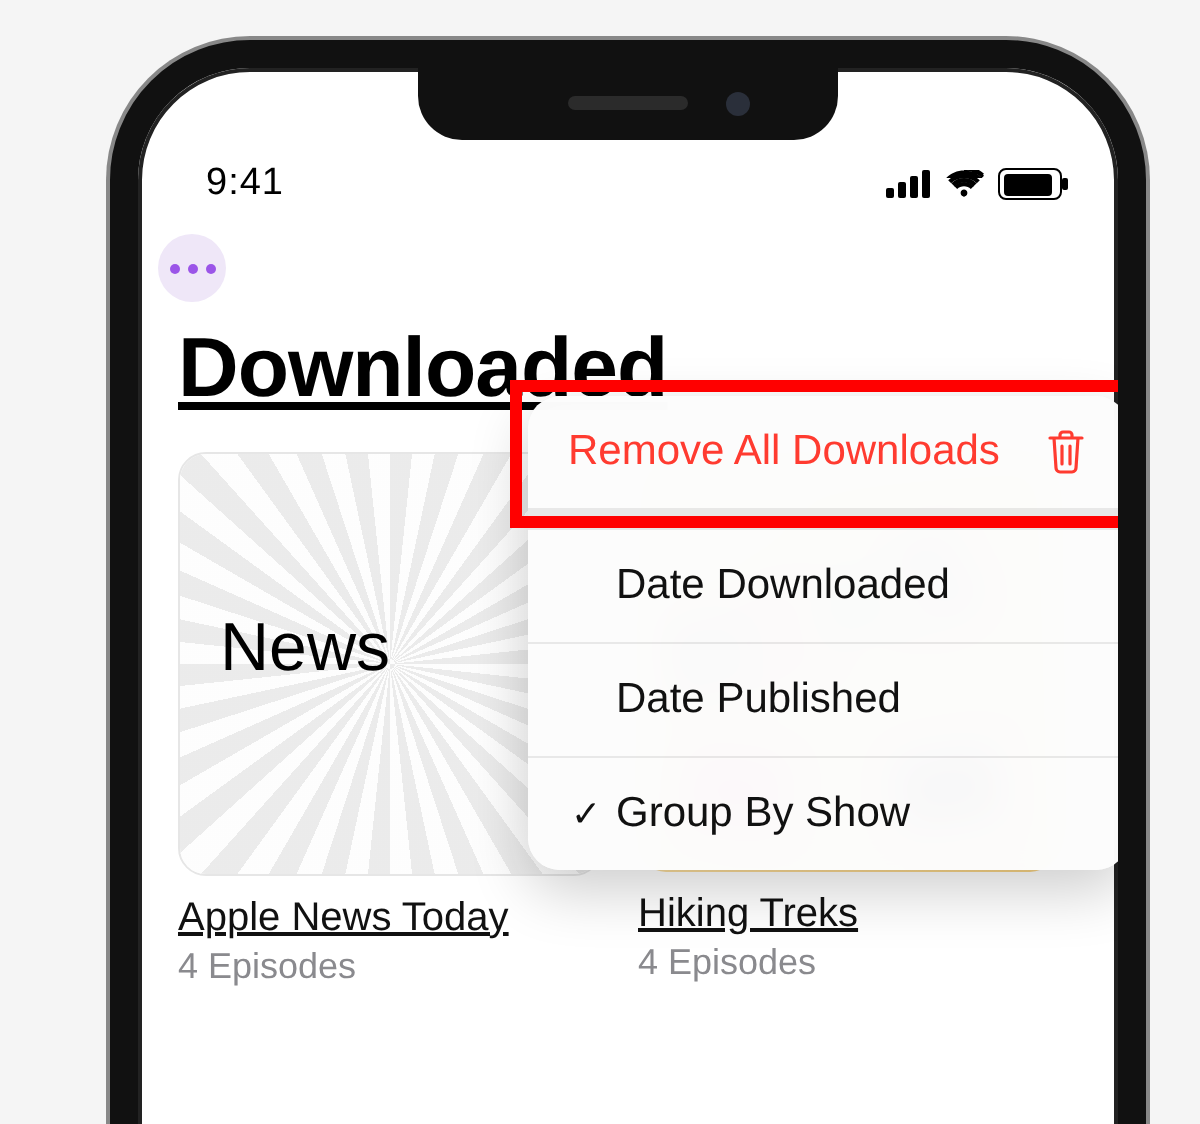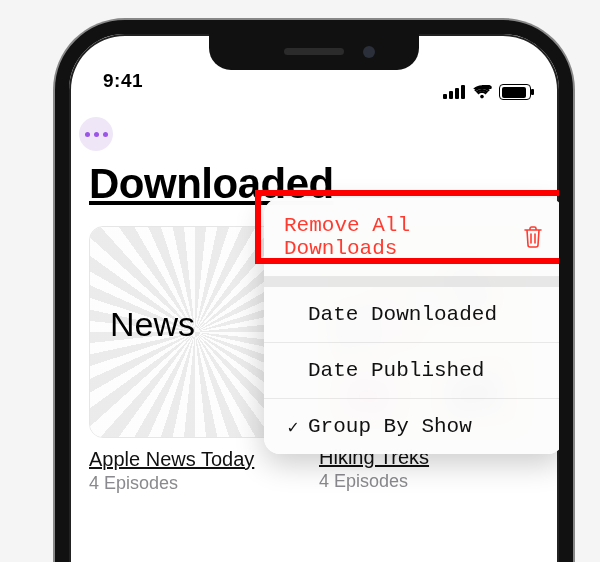--- a/index.html
+++ b/index.html
@@ -56,24 +56,25 @@
     background: #2b2b2b;
   }
   .screen {
     position: absolute;
     inset: 0;
     padding-top: 36px;
   }
   
   .status-bar {
     display: flex;
+    align-items: center;
     justify-content: space-between;
     height: 44px;
     padding: 0 28px 0 34px;
-    font-weight: 700;
+    font-weight: 400;
   }
   .status-time {
     font-size: 19px;
     letter-spacing: 0.5px;
   }
   .status-icons {
     display: flex;
     align-items: center;
     gap: 7px;
   }
@@ -235,21 +236,20 @@
     z-index: 40;
   }
   .menu-item {
     display: flex;
     align-items: center;
     justify-content: flex-start;
     padding: 16px 20px;
     font-size: 21px;
     color: #111;
     border-bottom: 1px solid rgba(0,0,0,0.08);
-    font-family: Liberation Mono, monospace;
   }
   .menu-item:last-child { border-bottom:none }
   .menu-item.destructive { color: #ff3b30 }
   .menu-item .check {
     width: 18px;
     text-align: center;
     font-size: 18px;
     margin-right: 6px;
   }
   .menu-item .lbl-wrap {

